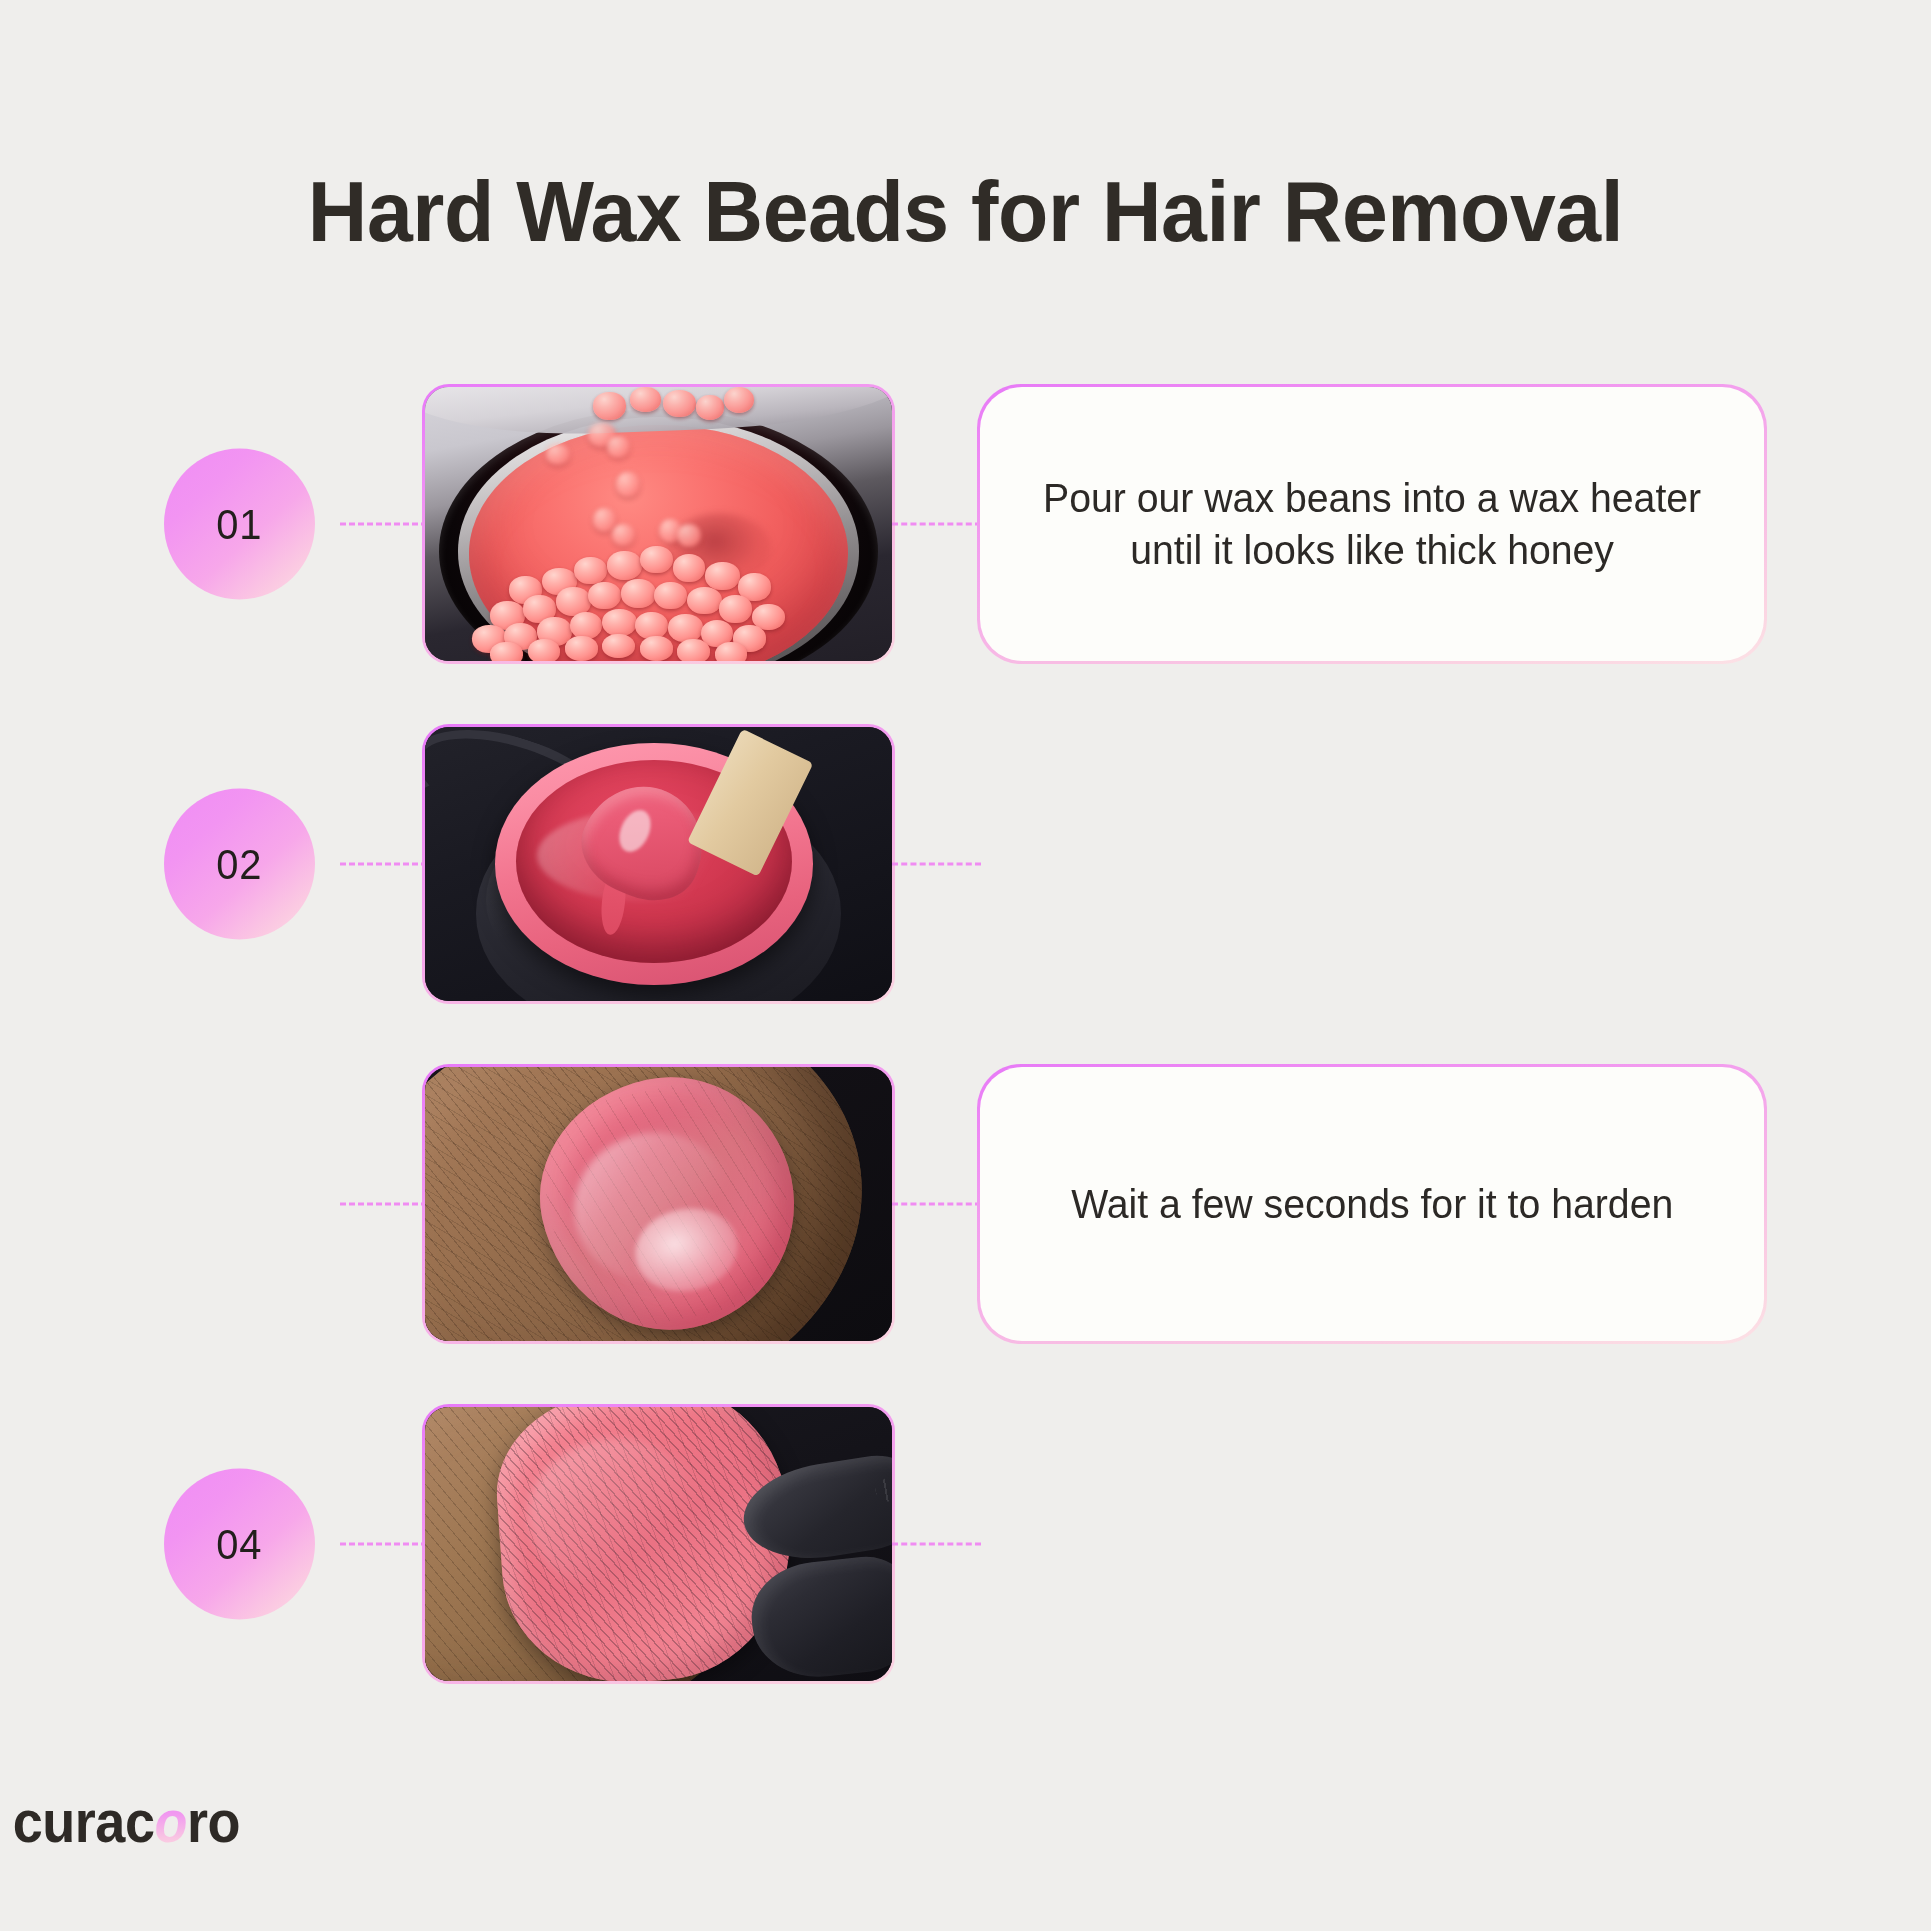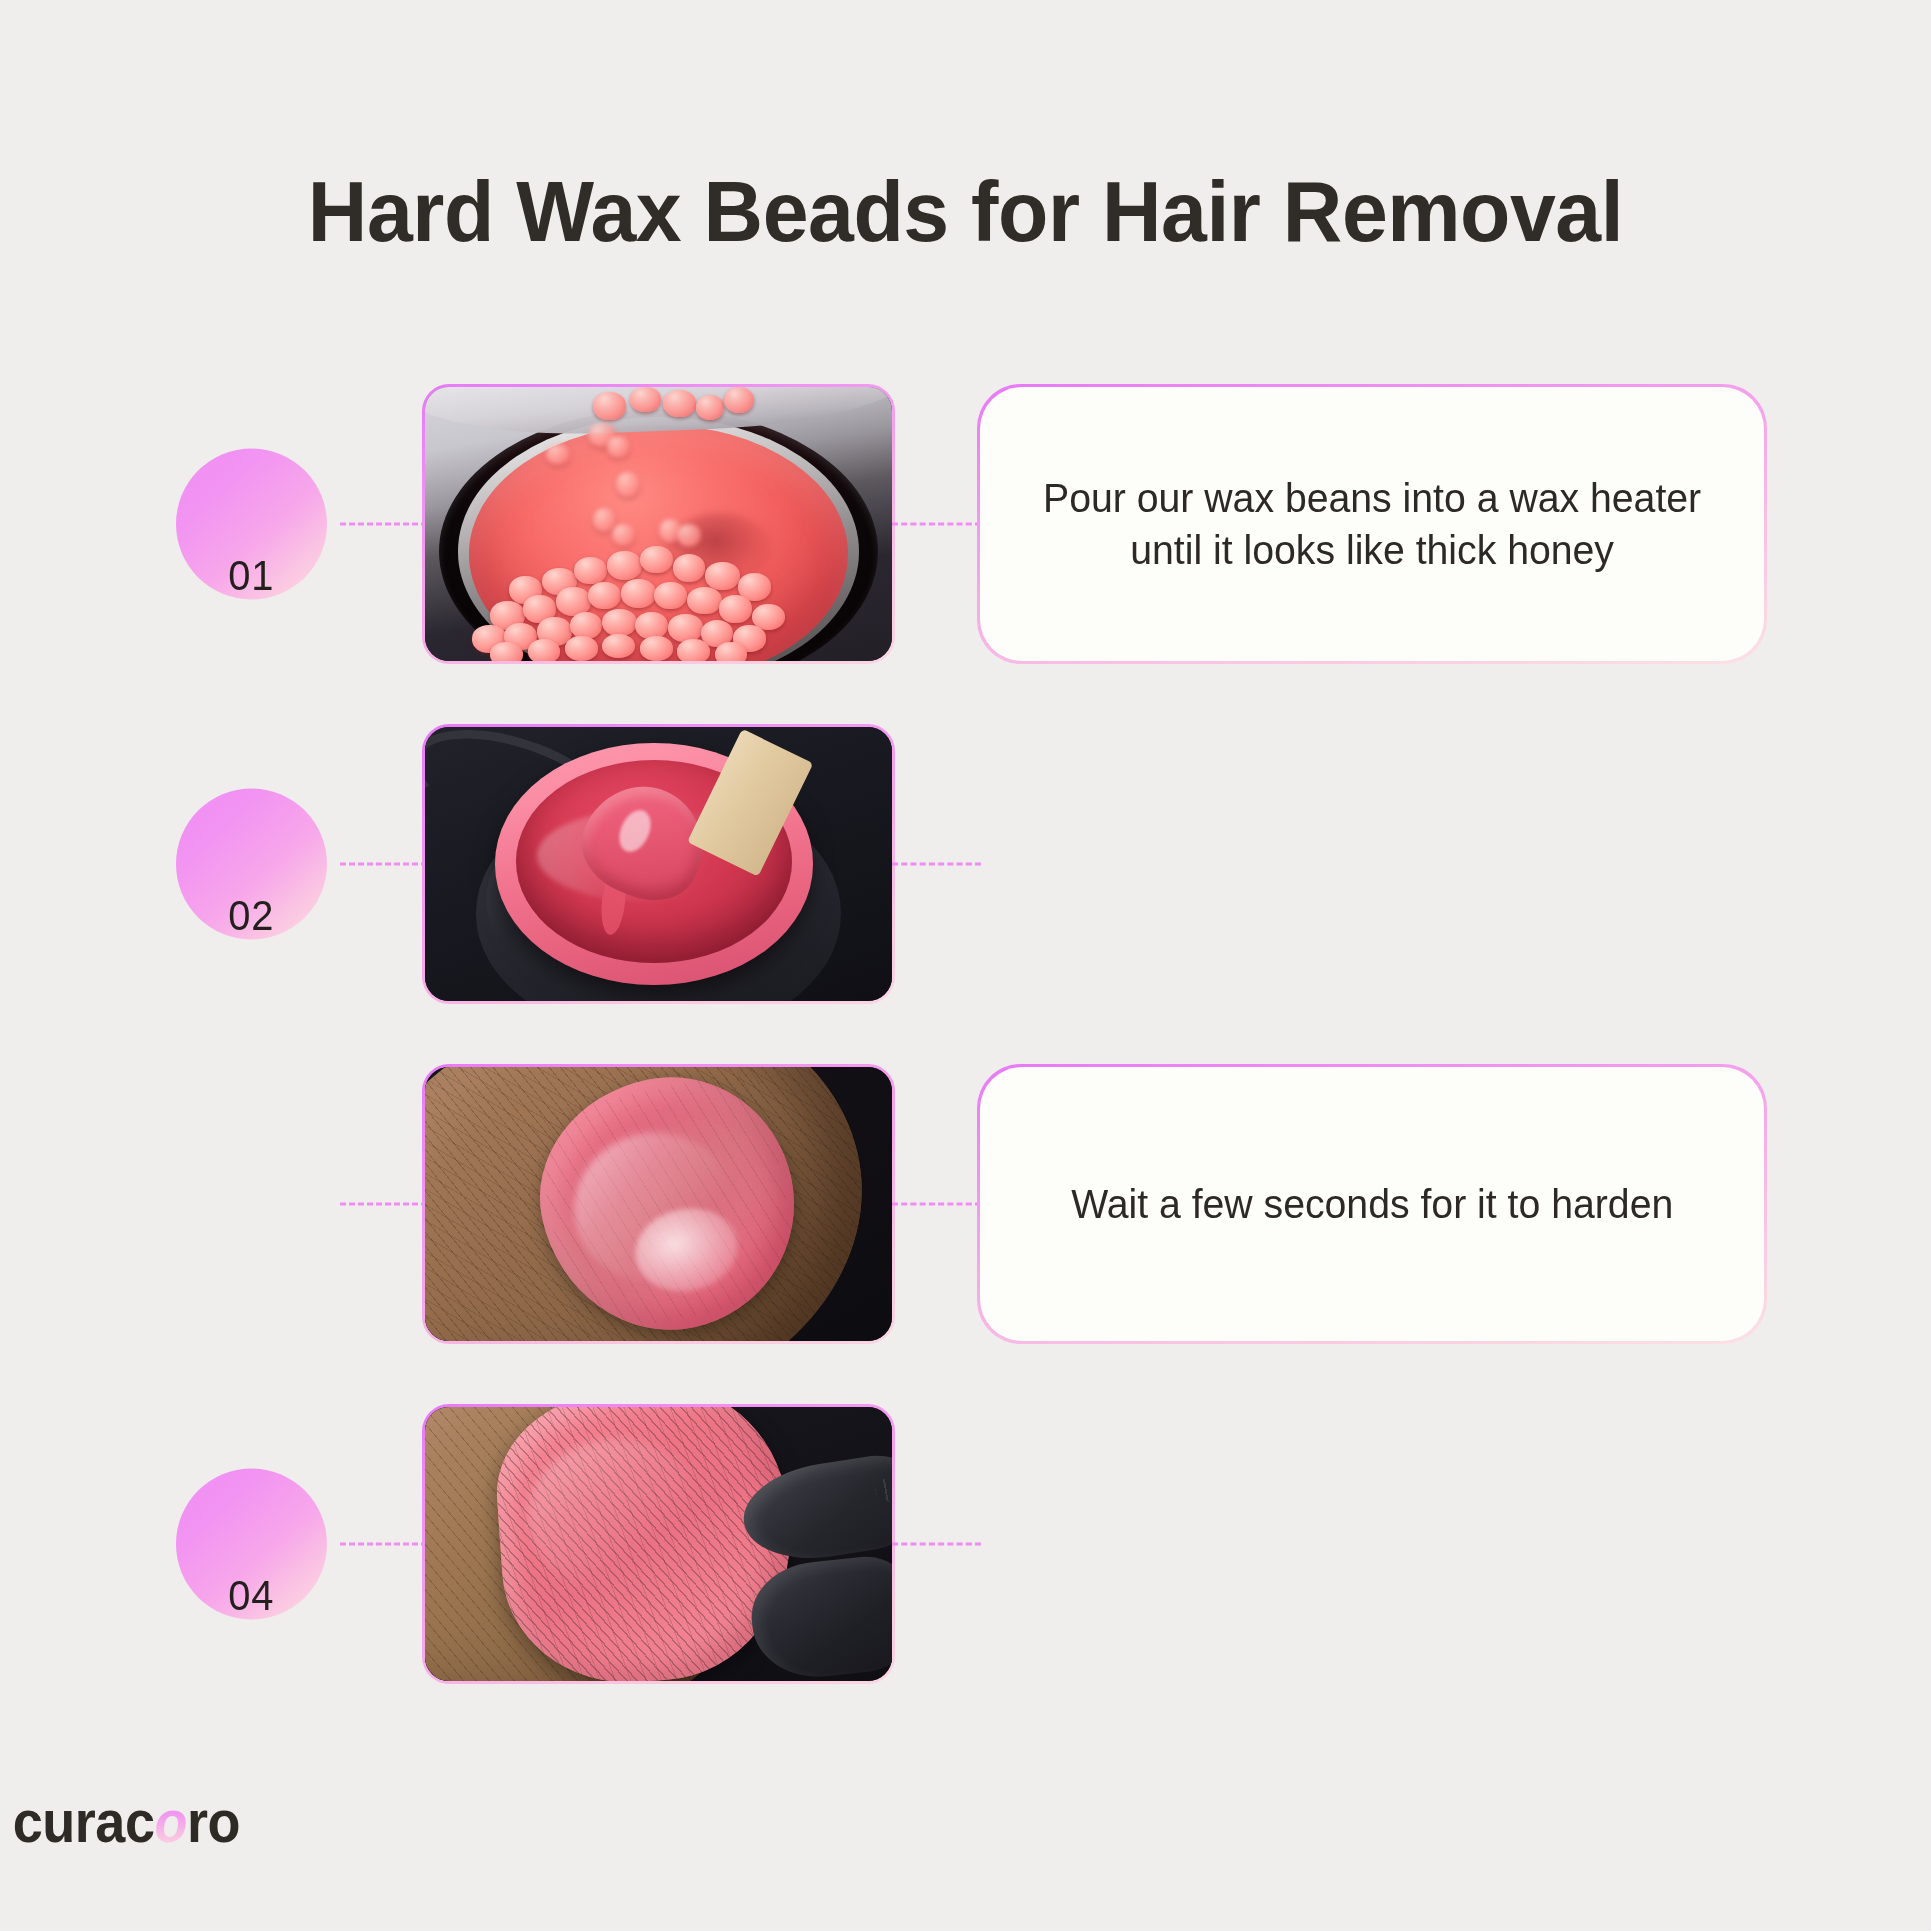--- a/index.html
+++ b/index.html
@@ -51,27 +51,27 @@
     position:relative;
     height:280px;
     margin-bottom:60px;
     display:flex;
     align-items:center;
   }
 
   
   .bubble{
     position:absolute;
-    left:176px;
+    left:164px;
     top:50%;
     transform:translateY(-50%);
     width:151px;height:151px;
     border-radius:50%;
     background:linear-gradient(138deg,#ef8df5 0%,#f294f2 28%,#f7a7ea 58%,#fbc9e2 82%,#fde0e6 100%);
-    display:flex;align-items:flex-end;justify-content:center;
+    display:flex;align-items:center;justify-content:center;
   }
   .bubble span{
     font-size:42px;
     color:#221f1c;
     font-weight:400;
     letter-spacing:1px;
     transform:scaleX(0.95);
   }
 
   

